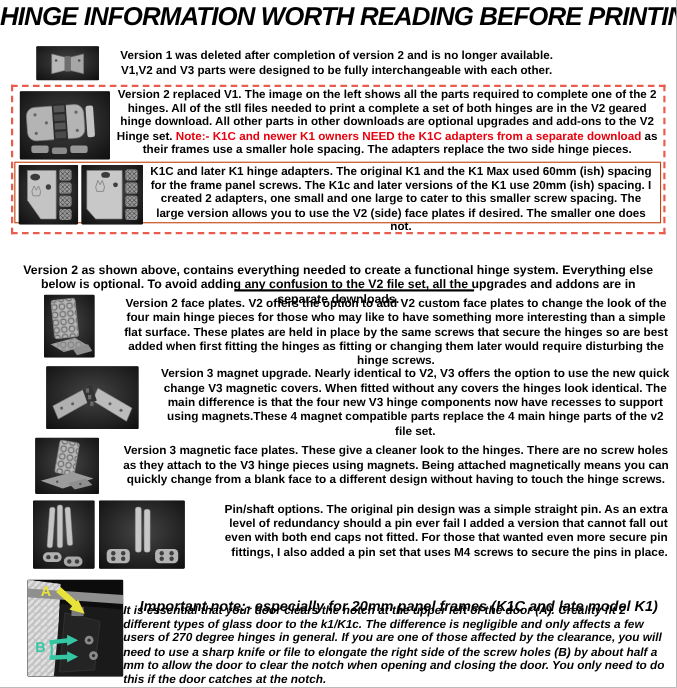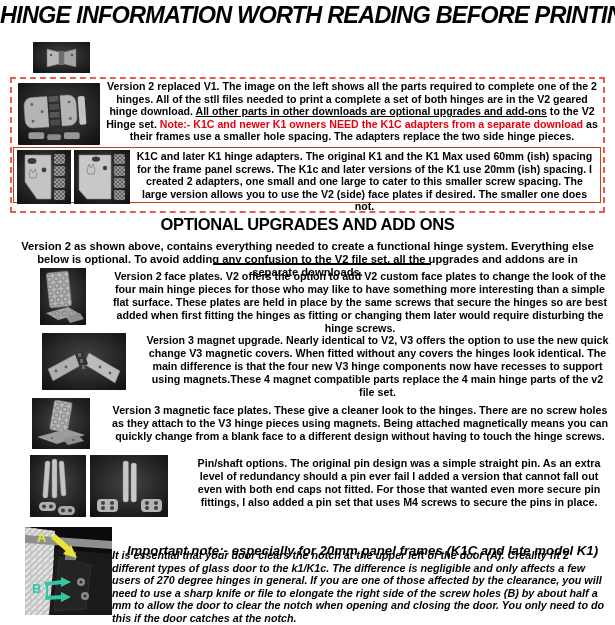--- a/index.html
+++ b/index.html
@@ -25,21 +25,21 @@
   .thumb{position:absolute; background:#161616; overflow:hidden; border-radius:1px;}
   .thumb svg{display:block; width:100%; height:100%;}
   .redbox{
     left:10px; top:77px; width:595px; height:136px;
     border:2px dashed #ea5c4d; box-sizing:border-box;
   }
   .v2text{
     position:absolute; left:92px; right:3px; top:1px; text-align:center;
     font-size:10.6px; font-weight:bold; line-height:12.6px;
   }
-  .u{text-decoration:underline;}
+  .u{}
   .red{color:#e8000d;margin-top:32px;}
   .k1cbox{
     position:absolute; left:1px; top:68px; width:588px; height:56px;
     border:1px solid #c2410c; box-sizing:border-box;
   }
   .k1ctext{
     position:absolute; left:118px; right:3px; top:2px; text-align:center;
     font-size:10.6px; font-weight:bold; line-height:12.6px;
   }
   .optheading{
@@ -91,20 +91,24 @@
 
   <div class="thumb" style="left:33px; top:42px; width:57px; height:31px;">
     <svg viewBox="0 0 57 31">
       <rect width="57" height="31" fill="url(#gbg)"></rect>
       <polygon points="14,7 26,10 26,22 14,25" fill="#b8b8b8" stroke="#777" stroke-width="0.5"></polygon>
       <polygon points="43,7 31,10 31,22 43,25" fill="#a6a6a6" stroke="#777" stroke-width="0.5"></polygon>
       <rect x="26" y="9" width="5" height="14" fill="#6e6e6e"></rect>
       <circle cx="18" cy="13" r="1.2" fill="#555"></circle>
         <circle cx="39" cy="13" r="1.2" fill="#555"></circle>
     </svg>
+  </div>
+  <div class="abs v1text">
+    <div>Version 1 was deleted after completion of version 2 and is no longer available.</div>
+    <div>V1,V2 and V3 parts were designed to be fully interchangeable with each other.</div>
   </div>
 
   <div class="abs redbox">
 
     <div class="thumb" style="left:6px; top:4px; width:82px; height:62px;">
       <svg viewBox="0 0 82 63">
         <rect width="82" height="63" fill="url(#gbg)"></rect>
         <g transform="rotate(-4 40 30)">
           <rect x="6" y="13" width="53" height="31" rx="8" fill="#b4b4b4" stroke="#828282" stroke-width="0.6"></rect>
           <rect x="30" y="11" width="13" height="35" fill="#2b2b2b"></rect>
@@ -164,21 +168,20 @@
               <rect x="40" y="28" width="11" height="10" rx="2" fill="url(#knurlp)"></rect>
             <rect x="40" y="40" width="11" height="10" rx="2" fill="#9c9c9c"></rect>
               <rect x="40" y="40" width="11" height="10" rx="2" fill="url(#knurlp)"></rect>
           </g>
         </svg>
       </div>
       <div class="k1ctext">K1C and later K1 hinge adapters. The original K1 and the K1 Max used 60mm (ish) spacing for the frame panel screws. The K1c and later versions of the K1 use 20mm (ish) spacing. I created 2 adapters, one small and one large to cater to this smaller screw spacing. The large version allows you to use the V2 (side) face plates if desired. The smaller one does not.</div>
     </div>
   </div>
 
-  <div class="abs optheading">OPTIONAL UPGRADES AND ADD ONS</div>
   <div class="abs optintro">Version 2 as shown above, contains everything needed to create a functional hinge system.  Everything else below is optional. To avoid adding any confusion to the V2 file set, all the upgrades and addons are in separate downloads.</div>
   <div class="abs sep"></div>
 
   <div class="thumb" style="left:40px; top:268px; width:46px; height:57px;">
     <svg viewBox="0 0 46 57">
       <rect width="46" height="57" fill="url(#gbg)"></rect>
       <g transform="rotate(-6 19 22)">
         <rect x="8" y="4" width="22" height="35" rx="2" fill="#b6b6b6" stroke="#848484" stroke-width="0.5"></rect>
         <rect x="8" y="4" width="22" height="35" rx="2" fill="url(#hexp)"></rect>
       </g>
@@ -249,21 +252,21 @@
         <circle cx="22" cy="48" r="2" fill="#3e3e3e"></circle>
       <circle cx="13" cy="53" r="2" fill="#3e3e3e"></circle>
         <circle cx="22" cy="53" r="2" fill="#3e3e3e"></circle>
       <rect x="51" y="44" width="21" height="13" rx="4" fill="#b4b4b4"></rect>
       <circle cx="57" cy="48" r="2" fill="#3e3e3e"></circle>
         <circle cx="66" cy="48" r="2" fill="#3e3e3e"></circle>
       <circle cx="57" cy="53" r="2" fill="#3e3e3e"></circle>
         <circle cx="66" cy="53" r="2" fill="#3e3e3e"></circle>
     </svg>
   </div>
-  <div class="sectxt" style="top:457px; left:175px; right:8px;">Pin/shaft options. The original pin design was a simple straight pin. As an extra level of redundancy should a pin ever fail I added a version that cannot fall out even with both end caps not fitted.  For those that wanted even more secure pin fittings, I also added a pin set that uses M4 screws to secure the pins in place.</div>
+  <div class="sectxt" style="top:457px; left:175px; right:8px;text-align:right;">Pin/shaft options. The original pin design was a simple straight pin. As an extra level of redundancy should a pin ever fail I added a version that cannot fall out even with both end caps not fitted.  For those that wanted even more secure pin fittings, I also added a pin set that uses M4 screws to secure the pins in place.</div>
 
   <div class="thumb" style="left:25px; top:527px; width:87px; height:88px;">
     <svg viewBox="0 0 87 88">
       <rect width="87" height="88" fill="#0c0c0c"></rect>
       <polygon points="0,0 30,4 26,88 0,88" fill="#c2c2c2"></polygon>
       <polygon points="0,0 30,4 26,88 0,88" fill="url(#hatchp)" opacity="0.8"></polygon>
       <polygon points="0,8 87,14 87,22 0,16" fill="#8f8f8f"></polygon>
       <polygon points="30,22 87,27 87,88 24,88" fill="#1a1a1a"></polygon>
       <polygon points="34,30 66,38 61,82 29,84" fill="#242424" stroke="#3a3a3a" stroke-width="0.6"></polygon>
       <rect x="40" y="25" width="11" height="8" fill="#7a7a7a"></rect>

